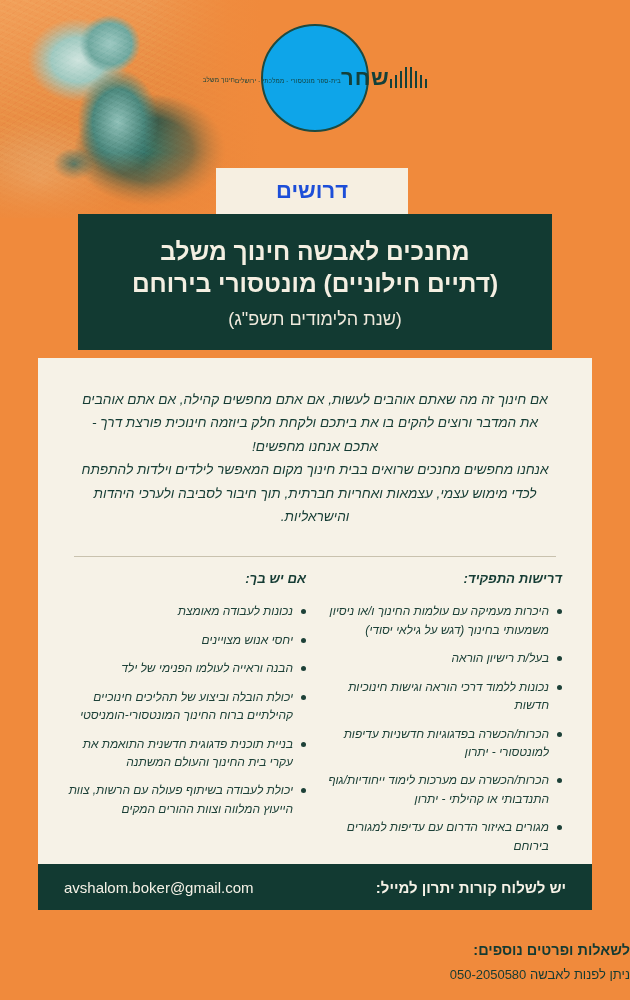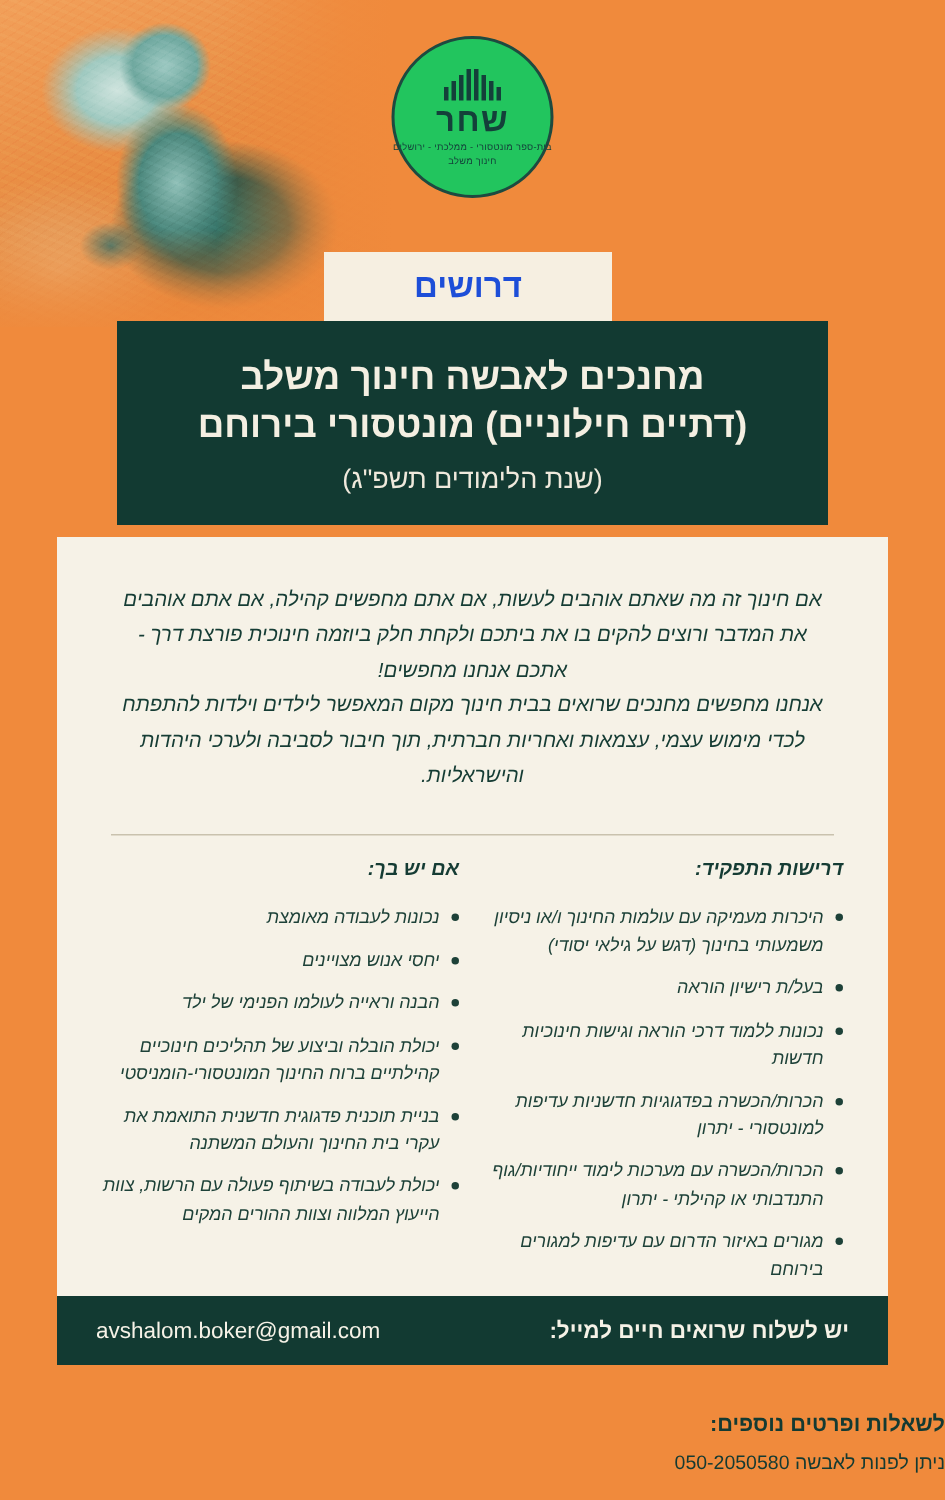--- a/index.html
+++ b/index.html
@@ -70,24 +70,24 @@
 
   
   .logo {
     position: absolute;
     top: 24px;
     left: 50%;
     transform: translateX(-50%);
     width: 108px;
     height: 108px;
     border-radius: 50%;
-    background: #22c55e;
+    background: #0ea5e9;
     border: 2px solid #1e4a40;
     display: flex;
-    flex-direction: column;
+    flex-direction: row;
     align-items: center;
     justify-content: center;
     color: #14403a;
   }
   .logo-bars {
     display: flex;
     align-items: flex-end;
     gap: 2.5px;
     height: 22px;
     margin-bottom: 2px;
@@ -333,21 +333,21 @@
           <li>יכולת הובלה וביצוע של תהליכים חינוכיים קהילתיים ברוח החינוך המונטסורי-הומניסטי</li>
           <li>בניית תוכנית פדגוגית חדשנית התואמת את עקרי בית החינוך והעולם המשתנה</li>
           <li>יכולת לעבודה בשיתוף פעולה עם הרשות, צוות הייעוץ המלווה וצוות ההורים המקים</li>
         </ul>
       </div>
 
     </div>
   </div>
 
   <div class="email-bar">
-    <span class="email-label">יש לשלוח שרואים חיים למייל:</span>
+    <span class="email-label">יש לשלוח קורות יתרון למייל:</span>
     <span class="email-addr">avshalom.boker@gmail.com</span>
   </div>
 
   <div class="footer">
     <div class="footer-title">לשאלות ופרטים נוספים:</div>
     <div class="footer-line">
       <span>ניתן לפנות לאבשה</span>
       <span class="footer-phone">050-2050580</span>
     </div>
   </div>

